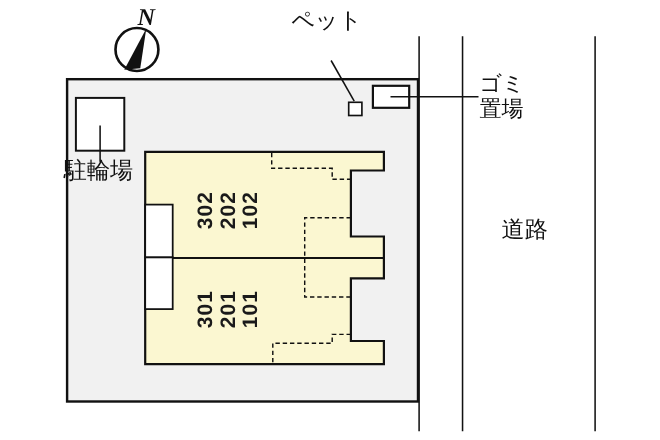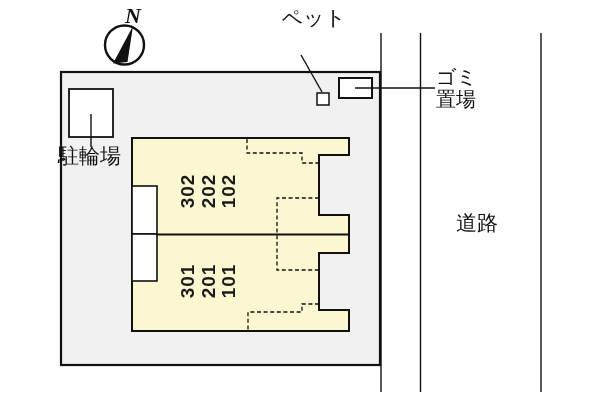--- a/index.html
+++ b/index.html
@@ -12,21 +12,21 @@
     color:#111;
   }
   .stage svg{position:absolute;left:0;top:0;}
   .lbl{
     position:absolute;
     font-size:20px;
     line-height:22px;
     white-space:nowrap;
     color:#111;
   }
-  .lbl.center{text-align:right;font-family:Liberation Serif, serif;}
+  .lbl.center{text-align:center;font-family:Liberation Serif, serif;}
   .n-label{
     position:absolute;
     font-family:"Liberation Serif","DejaVu Serif",serif;
     font-style:italic;
     font-weight:bold;
     font-size:22px;
     color:#111;
   }
   .room{
     position:absolute;
@@ -83,21 +83,21 @@
     <div>ペット</div>
   </div>
 
   <div class="lbl" style="left:58px;top:145px;font-size:21px;">駐輪場</div>
 
   <div class="lbl" style="left:436px;top:66px;">
     <div>ゴミ</div>
     <div>置場</div>
   </div>
 
-  <div class="lbl" style="left:456px;top:212px;font-size:21px;">道路</div>
+  <div class="lbl" style="left:456px;top:198px;font-size:21px;">道路</div>
 
   <div class="room" style="left:165px;top:181px;">302</div>
   <div class="room" style="left:186px;top:181px;">202</div>
   <div class="room" style="left:206px;top:181px;">102</div>
 
   <div class="room" style="left:165px;top:271px;">301</div>
   <div class="room" style="left:186px;top:271px;">201</div>
   <div class="room" style="left:206px;top:271px;">101</div>
 
 </div>

